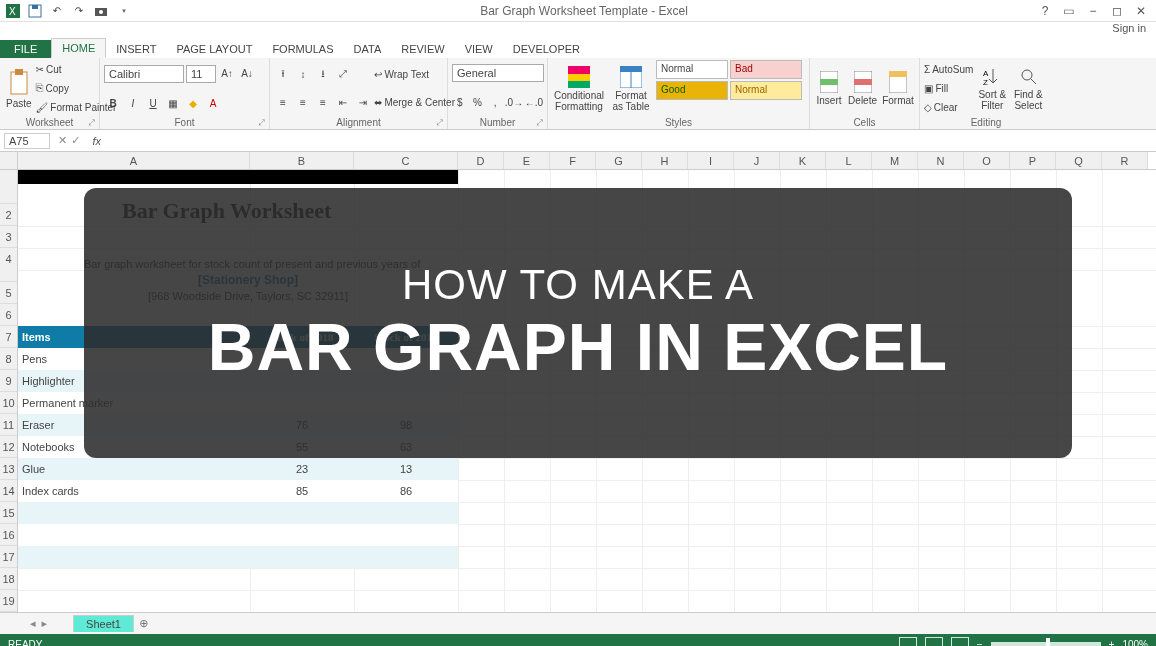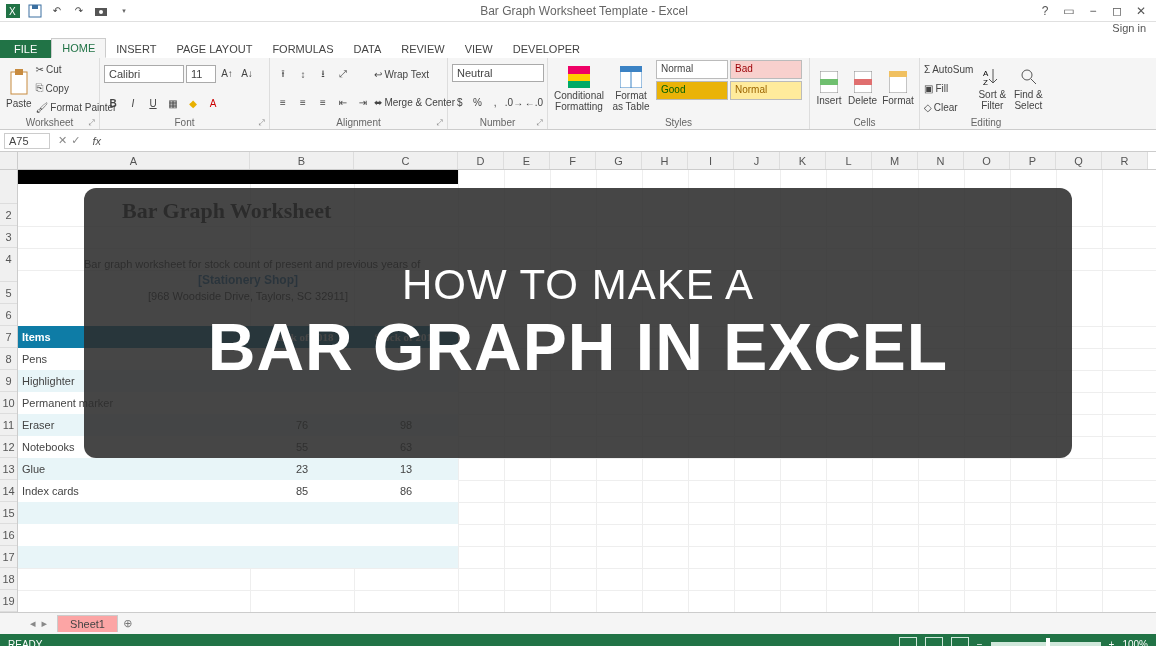--- a/index.html
+++ b/index.html
@@ -69,21 +69,21 @@
 .table-header-row .c2, .table-header-row .c3 { width: 104px; text-align: center; line-height: 22px; font-family: Georgia, serif; }
 
 .data-row { position: absolute; left: 0; width: 440px; height: 22px; display: flex; font-size: 11px; line-height: 22px; }
 .data-row .c1 { width: 232px; padding-left: 4px; }
 .data-row .c2, .data-row .c3 { width: 104px; text-align: center; }
 .stripe-odd { background: #e8f5f8; }
 .stripe-even { background: #fff; }
 
 
 .sheet-tabs { height: 22px; border-top: 1px solid #ccc; display: flex; align-items: center; padding-left: 30px; background: #f5f5f5; font-size: 11px; }
-.sheet-tab { padding: 2px 12px; background: #fca5a5; border: 1px solid #ccc; border-bottom: none; }
+.sheet-tab { padding: 2px 12px; background: #5eead4; border: 1px solid #ccc; border-bottom: none; margin-left: 16px; }
 .add-sheet { width: 20px; text-align: center; color: #777; }
 
 
 .statusbar { height: 20px; background: #217346; color: #fff; display: flex; align-items: center; justify-content: space-between; padding: 0 8px; font-size: 10px; }
 .status-right { display: flex; align-items: center; gap: 8px; }
 .view-btn { width: 18px; height: 14px; border: 1px solid #cfe7da; }
 .zoom-slider { width: 110px; height: 4px; background: #cfe7da; position: relative; }
 .zoom-slider::before { content: ""; position: absolute; left: 50%; top: -4px; width: 4px; height: 12px; background: #fff; }
 
 
@@ -229,21 +229,21 @@
             <span>Merge &amp; Center</span>
           </div>
       </div>
     </div>
     <div class="group-label"><span>Alignment</span><span class="launcher">⤢</span></div>
   </div>
 
   <div class="group" style="width:100px">
     <div class="group-body stack" style="width:100%">
       <div class="sel" style="width:92px">
-          <span>Neutral</span>
+          <span>General</span>
         </div>
       <div class="mini-row">
         <span class="mini-btn">$</span>
         <span class="mini-btn">%</span>
         <span class="mini-btn">,</span>
         <span class="mini-btn">.0→</span>
         <span class="mini-btn">←.0</span>
       </div>
     </div>
     <div class="group-label"><span>Number</span><span class="launcher">⤢</span></div>

